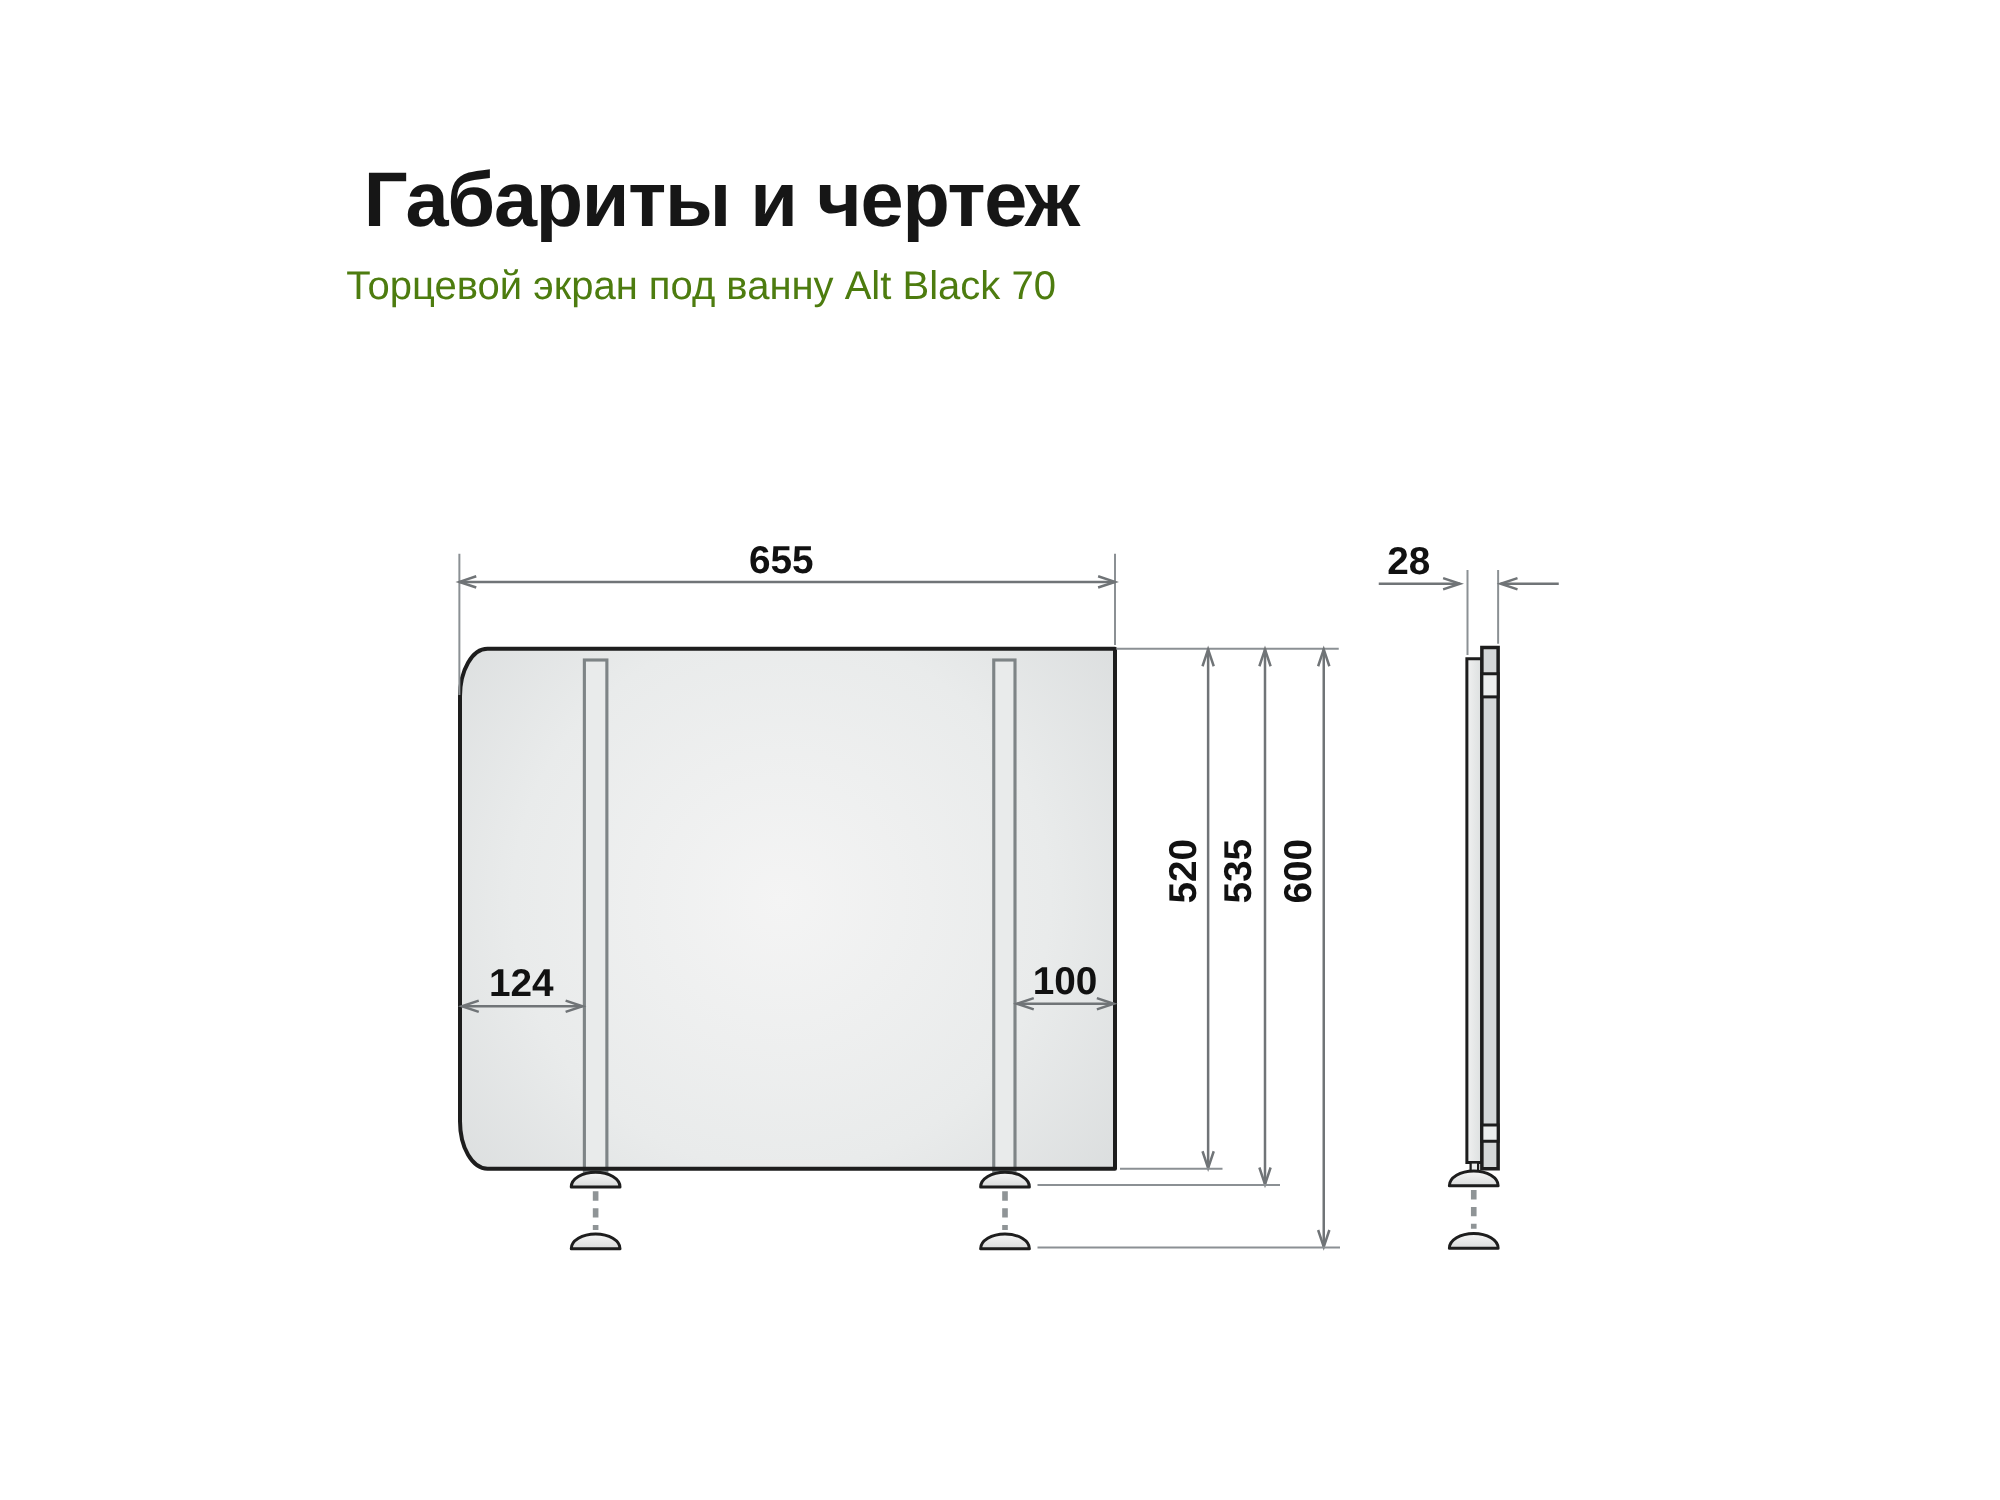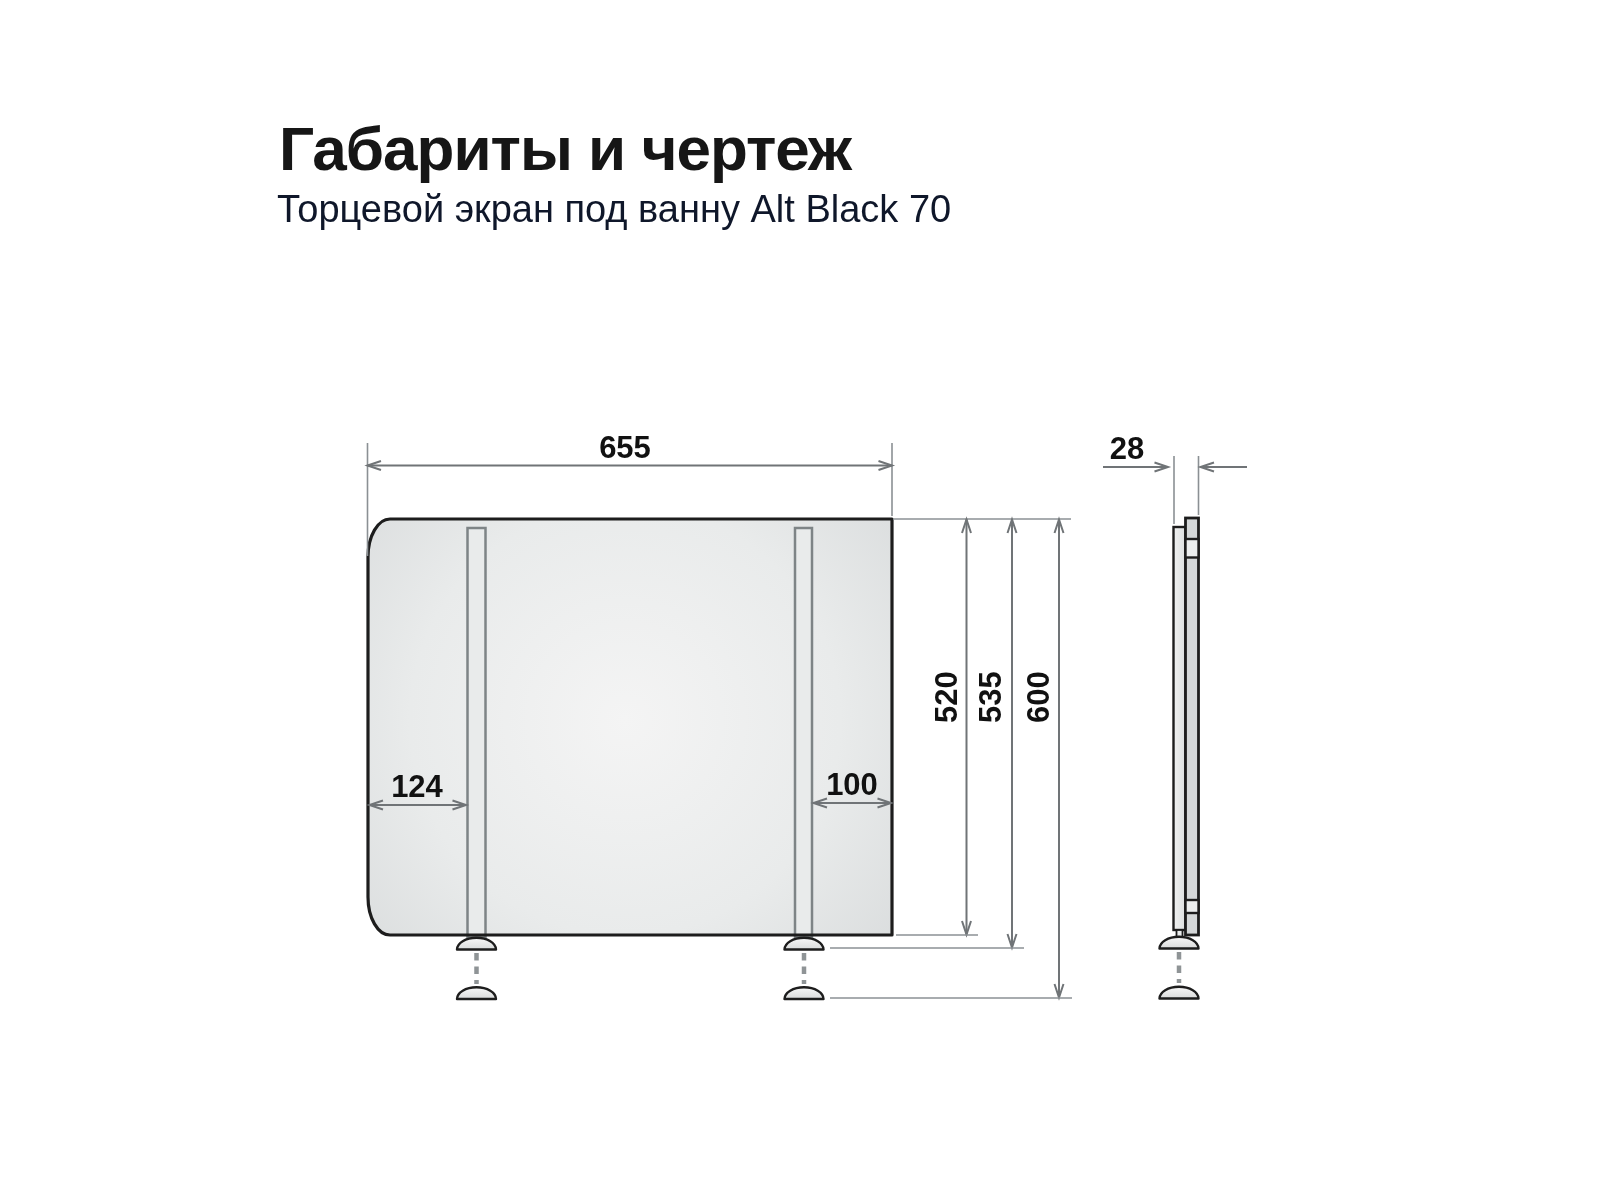--- a/index.html
+++ b/index.html
@@ -5,25 +5,25 @@
   html,body{margin:0;padding:0;}
   body{
     width:1600px;height:1200px;
     background:#ffffff;
     position:relative;
     font-family:"Liberation Sans","DejaVu Sans",sans-serif;
     overflow:hidden;
   }
   .header{position:absolute;left:275px;top:112px;color:#161616;}
   .title{
-    margin:4px;font-size:62px;line-height:1.08;font-weight:700;
+    margin:16px;font-size:62px;line-height:1.08;font-weight:700;
     letter-spacing:-1px;color:#161616;
   }
   .subtitle{
-    margin:6px 0 0 2px;font-size:38px;line-height:1.1;font-weight:400;color:#0f172a;
+    margin:6px 0 0 2px;font-size:32px;line-height:1.1;font-weight:400;color:#4d7c0f;
   }
   svg.drawing{position:absolute;left:0;top:0;}
   svg text{font-family:"Liberation Sans","DejaVu Sans",sans-serif;font-weight:700;}
   .dimtxt{font-size:31px;fill:#111111;}
 </style>
 </head>
 <body>
 
 <div class="header">
   <h1 class="title">Габариты и чертеж</h1>

